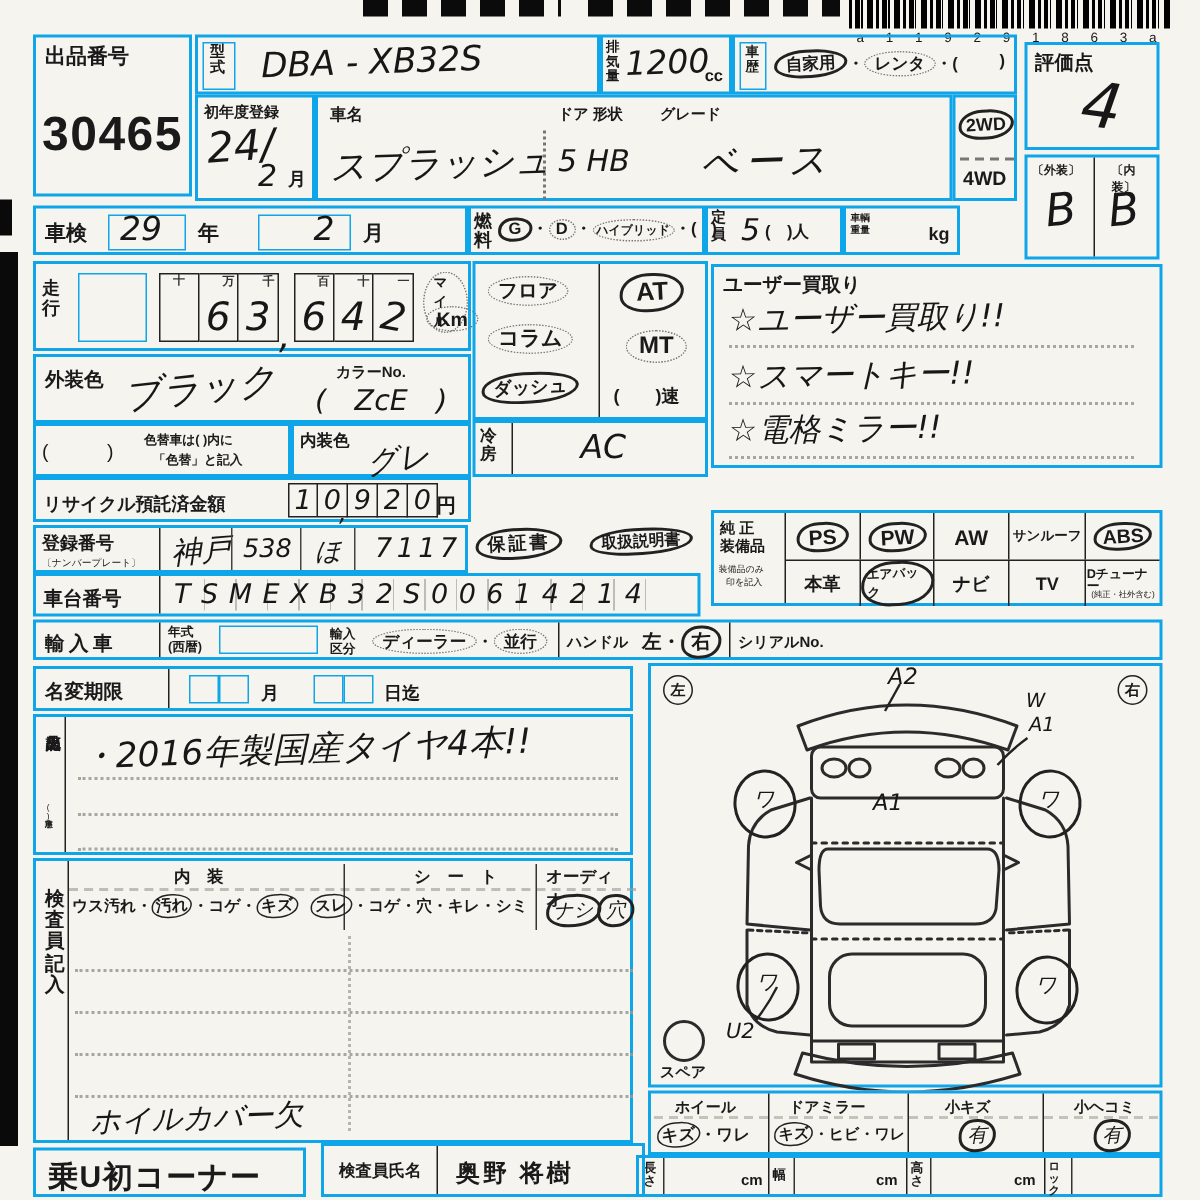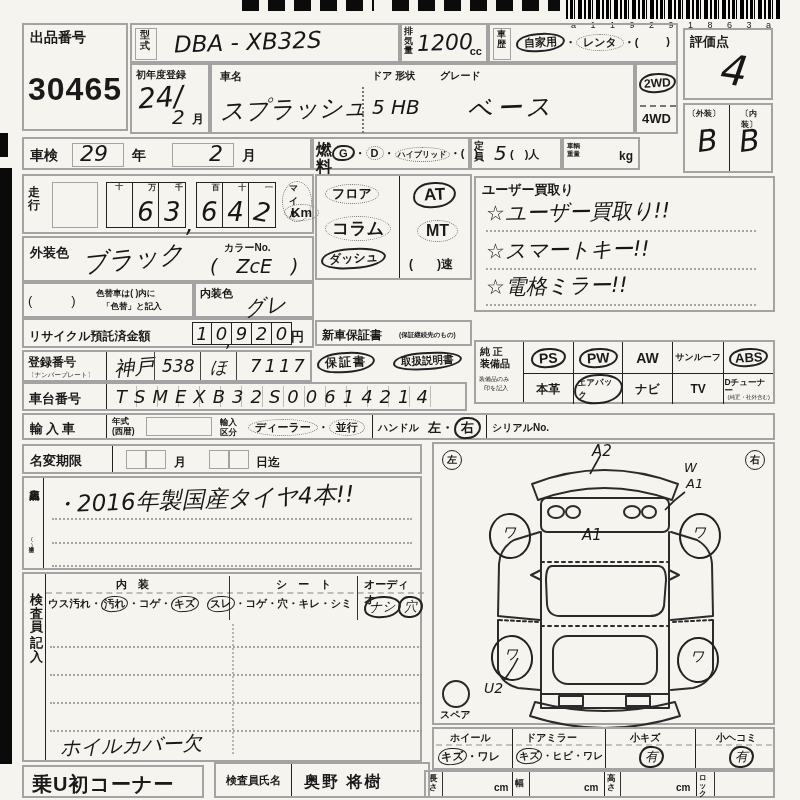--- a/index.html
+++ b/index.html
@@ -1,19 +1,19 @@
 <!DOCTYPE html>
 <html><head>
 <meta charset="utf-8">
 <style>
   html,body{margin:0;padding:0;}
   body{width:800px;height:800px;background:#efede6;font-family:"Liberation Sans","DejaVu Sans",sans-serif;color:#1a1a1a;position:relative;overflow:hidden;}
   .sheet{position:absolute;inset:0;background:#f6f4ee;}
   .abs{position:absolute;}
-  .box{position:absolute;border:2px solid #a3a3a3;box-sizing:border-box;background:transparent;}
+  .box{position:absolute;border:2px solid #0ea5e9;box-sizing:border-box;background:transparent;}
   .thin{border-width:1.5px;}
   .lbl{font-weight:bold;}
   .hw{font-family:"DejaVu Sans",sans-serif;font-style:italic;color:#171717;white-space:nowrap;}
   .rot{transform:rotate(-2deg);}
   
   .hc{display:inline-block;border:2.2px solid #222;border-radius:48% 52% 55% 45%/60% 50% 60% 45%;padding:0 6px;transform:rotate(-3deg);}
   
   .dop{display:inline-block;border:1.5px dotted #777;border-radius:50%;padding:0 6px;}
   .v2{line-height:1.08;word-break:break-all;font-weight:bold;}
   .vert{writing-mode:vertical-rl;text-orientation:upright;font-weight:bold;}
@@ -104,21 +104,21 @@
   <div class="box" style="left:22px;top:137px;width:290px;height:33px;">
     <div class="lbl" style="position:absolute;left:6px;top:8px;font-size:14px;">車検</div>
     <div class="box thin" style="left:48px;top:4px;width:52px;height:24px;border-width:1.2px;"></div>
     <div class="hw" style="position:absolute;left:56px;top:2px;font-size:22px;">29</div>
     <div class="lbl" style="position:absolute;left:108px;top:8px;font-size:14px;">年</div>
     <div class="box thin" style="left:148px;top:4px;width:62px;height:24px;border-width:1.2px;"></div>
     <div class="hw" style="position:absolute;left:185px;top:2px;font-size:22px;">2</div>
     <div class="lbl" style="position:absolute;left:218px;top:8px;font-size:14px;">月</div>
   </div>
   <div class="box" style="left:312px;top:137px;width:158px;height:33px;">
-    <div class="v2" style="position:absolute;left:2px;top:2px;width:12px;font-size:16px;text-align:center;">燃料</div>
+    <div class="v2" style="position:absolute;left:2px;top:2px;width:12px;font-size:12px;text-align:center;">燃料</div>
     <div style="position:absolute;left:18px;top:6px;font-size:11px;font-weight:bold;white-space:nowrap;">
       <span class="hc" style="padding:0 5px;">G</span><span>・</span><span class="dop" style="padding:0 4px;">D</span><span>・</span><span class="dop" style="font-size:8px;padding:1px 2px;">ハイブリッド</span><span>・(</span><span style="margin-left:10px;">)</span>
     </div>
   </div>
   <div class="box" style="left:470px;top:137px;width:92px;height:33px;">
     <div class="v2" style="position:absolute;left:2px;top:2px;width:12px;font-size:10px;">定員</div>
     <div class="hw" style="position:absolute;left:22px;top:2px;font-size:20px;">5</div>
     <div class="lbl" style="position:absolute;left:38px;top:8px;font-size:11px;">(　)人</div>
   </div>
   <div class="box" style="left:562px;top:137px;width:78px;height:33px;">
@@ -197,32 +197,33 @@
           <span class="hw" style="font-size:18px;">0</span>
         </div>
     </div>
     <div class="hw" style="position:absolute;left:202px;top:12px;font-size:16px;">,</div>
     <div class="lbl" style="position:absolute;right:8px;top:8px;font-size:13px;">円</div>
   </div>
 
   <div class="box" style="left:315px;top:174px;width:157px;height:106px;">
     <div class="vdash" style="left:82px;top:0;height:102px;border-left:1.5px solid #222;"></div>
     <div class="dop" style="position:absolute;left:8px;top:8px;font-size:13px;font-weight:bold;">フロア</div>
-    <div class="dop" style="position:absolute;left:8px;top:40px;font-size:17px;font-weight:bold;">コラム</div>
+    <div class="dop" style="position:absolute;left:8px;top:40px;font-size:14px;font-weight:bold;">コラム</div>
     <div class="hc" style="position:absolute;left:4px;top:72px;font-size:12px;font-weight:bold;">ダッシュ</div>
     <div class="hc" style="position:absolute;left:96px;top:6px;font-size:17px;font-weight:bold;padding:1px 9px;">AT</div>
     <div class="dop" style="position:absolute;left:100px;top:44px;font-size:16px;font-weight:bold;padding:1px 8px;">MT</div>
     <div class="lbl" style="position:absolute;left:92px;top:80px;font-size:12px;">(　　)速</div>
   </div>
 
-
-  <div class="box" style="left:315px;top:320px;width:157px;height:26px;">
-    <span class="lbl" style="position:absolute;left:5px;top:5px;font-size:12px;">新車保証書</span>
-    <span style="position:absolute;left:82px;top:9px;font-size:6.5px;font-weight:bold;">(保証継続先のもの)</span>
-  </div>
+  <div class="box" style="left:315px;top:280px;width:157px;height:38px;">
+    <div class="v2" style="position:absolute;left:3px;top:4px;width:13px;font-size:11px;">冷房</div>
+    <div class="vdash" style="left:24px;top:0;height:34px;border-left:1.5px solid #222;"></div>
+    <div class="hw" style="position:absolute;left:70px;top:4px;font-size:22px;">AC</div>
+  </div>
+
   <div class="abs" style="left:315px;top:350px;width:157px;height:30px;">
     <span class="hc" style="position:absolute;left:2px;top:2px;font-size:12px;font-weight:bold;letter-spacing:2px;">保証書</span>
     <span class="hc" style="position:absolute;left:78px;top:2px;font-size:10.5px;font-weight:bold;">取扱説明書</span>
   </div>
 
   <div class="box" style="left:474px;top:176px;width:301px;height:136px;">
     <div class="lbl" style="position:absolute;left:6px;top:3px;font-size:13px;">ユーザー買取り</div>
     <div class="hw" style="position:absolute;left:10px;top:20px;font-size:21px;transform:rotate(-1deg);">☆ユーザー買取り!!</div>
     <div class="dotline" style="left:10px;top:52px;width:270px;"></div>
     <div class="hw" style="position:absolute;left:10px;top:58px;font-size:21px;transform:rotate(-1deg);">☆スマートキー!!</div>

